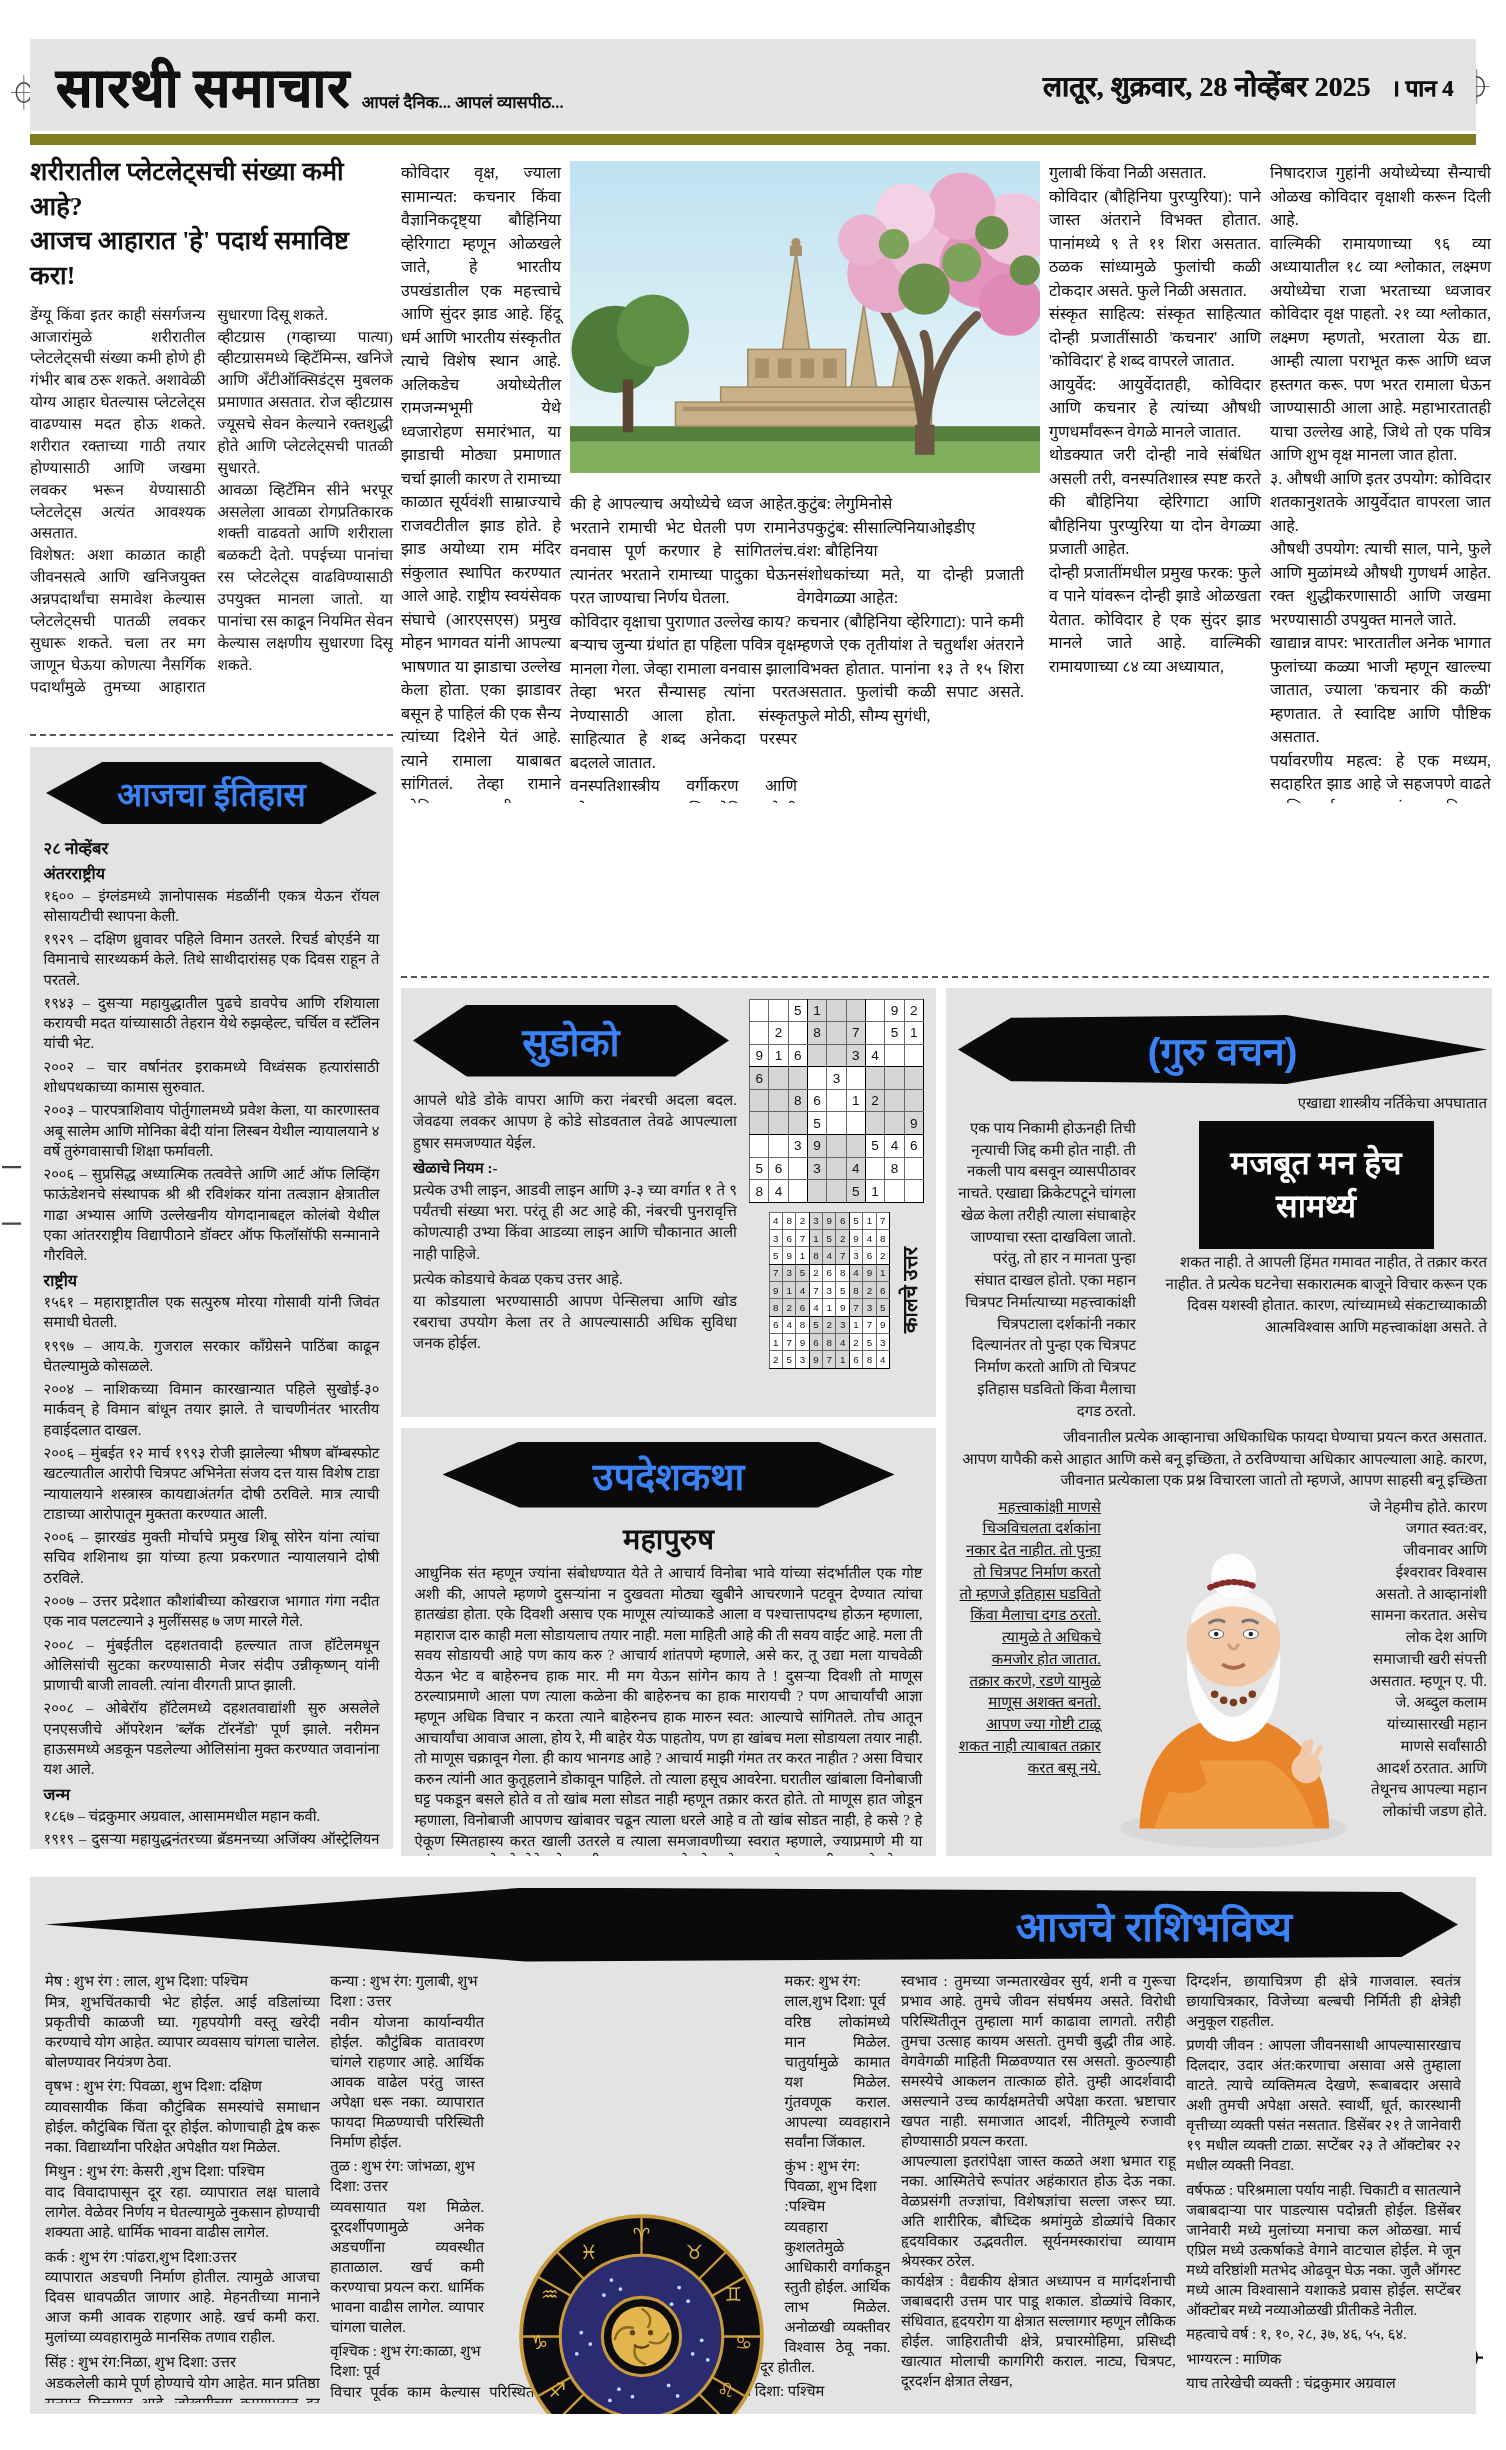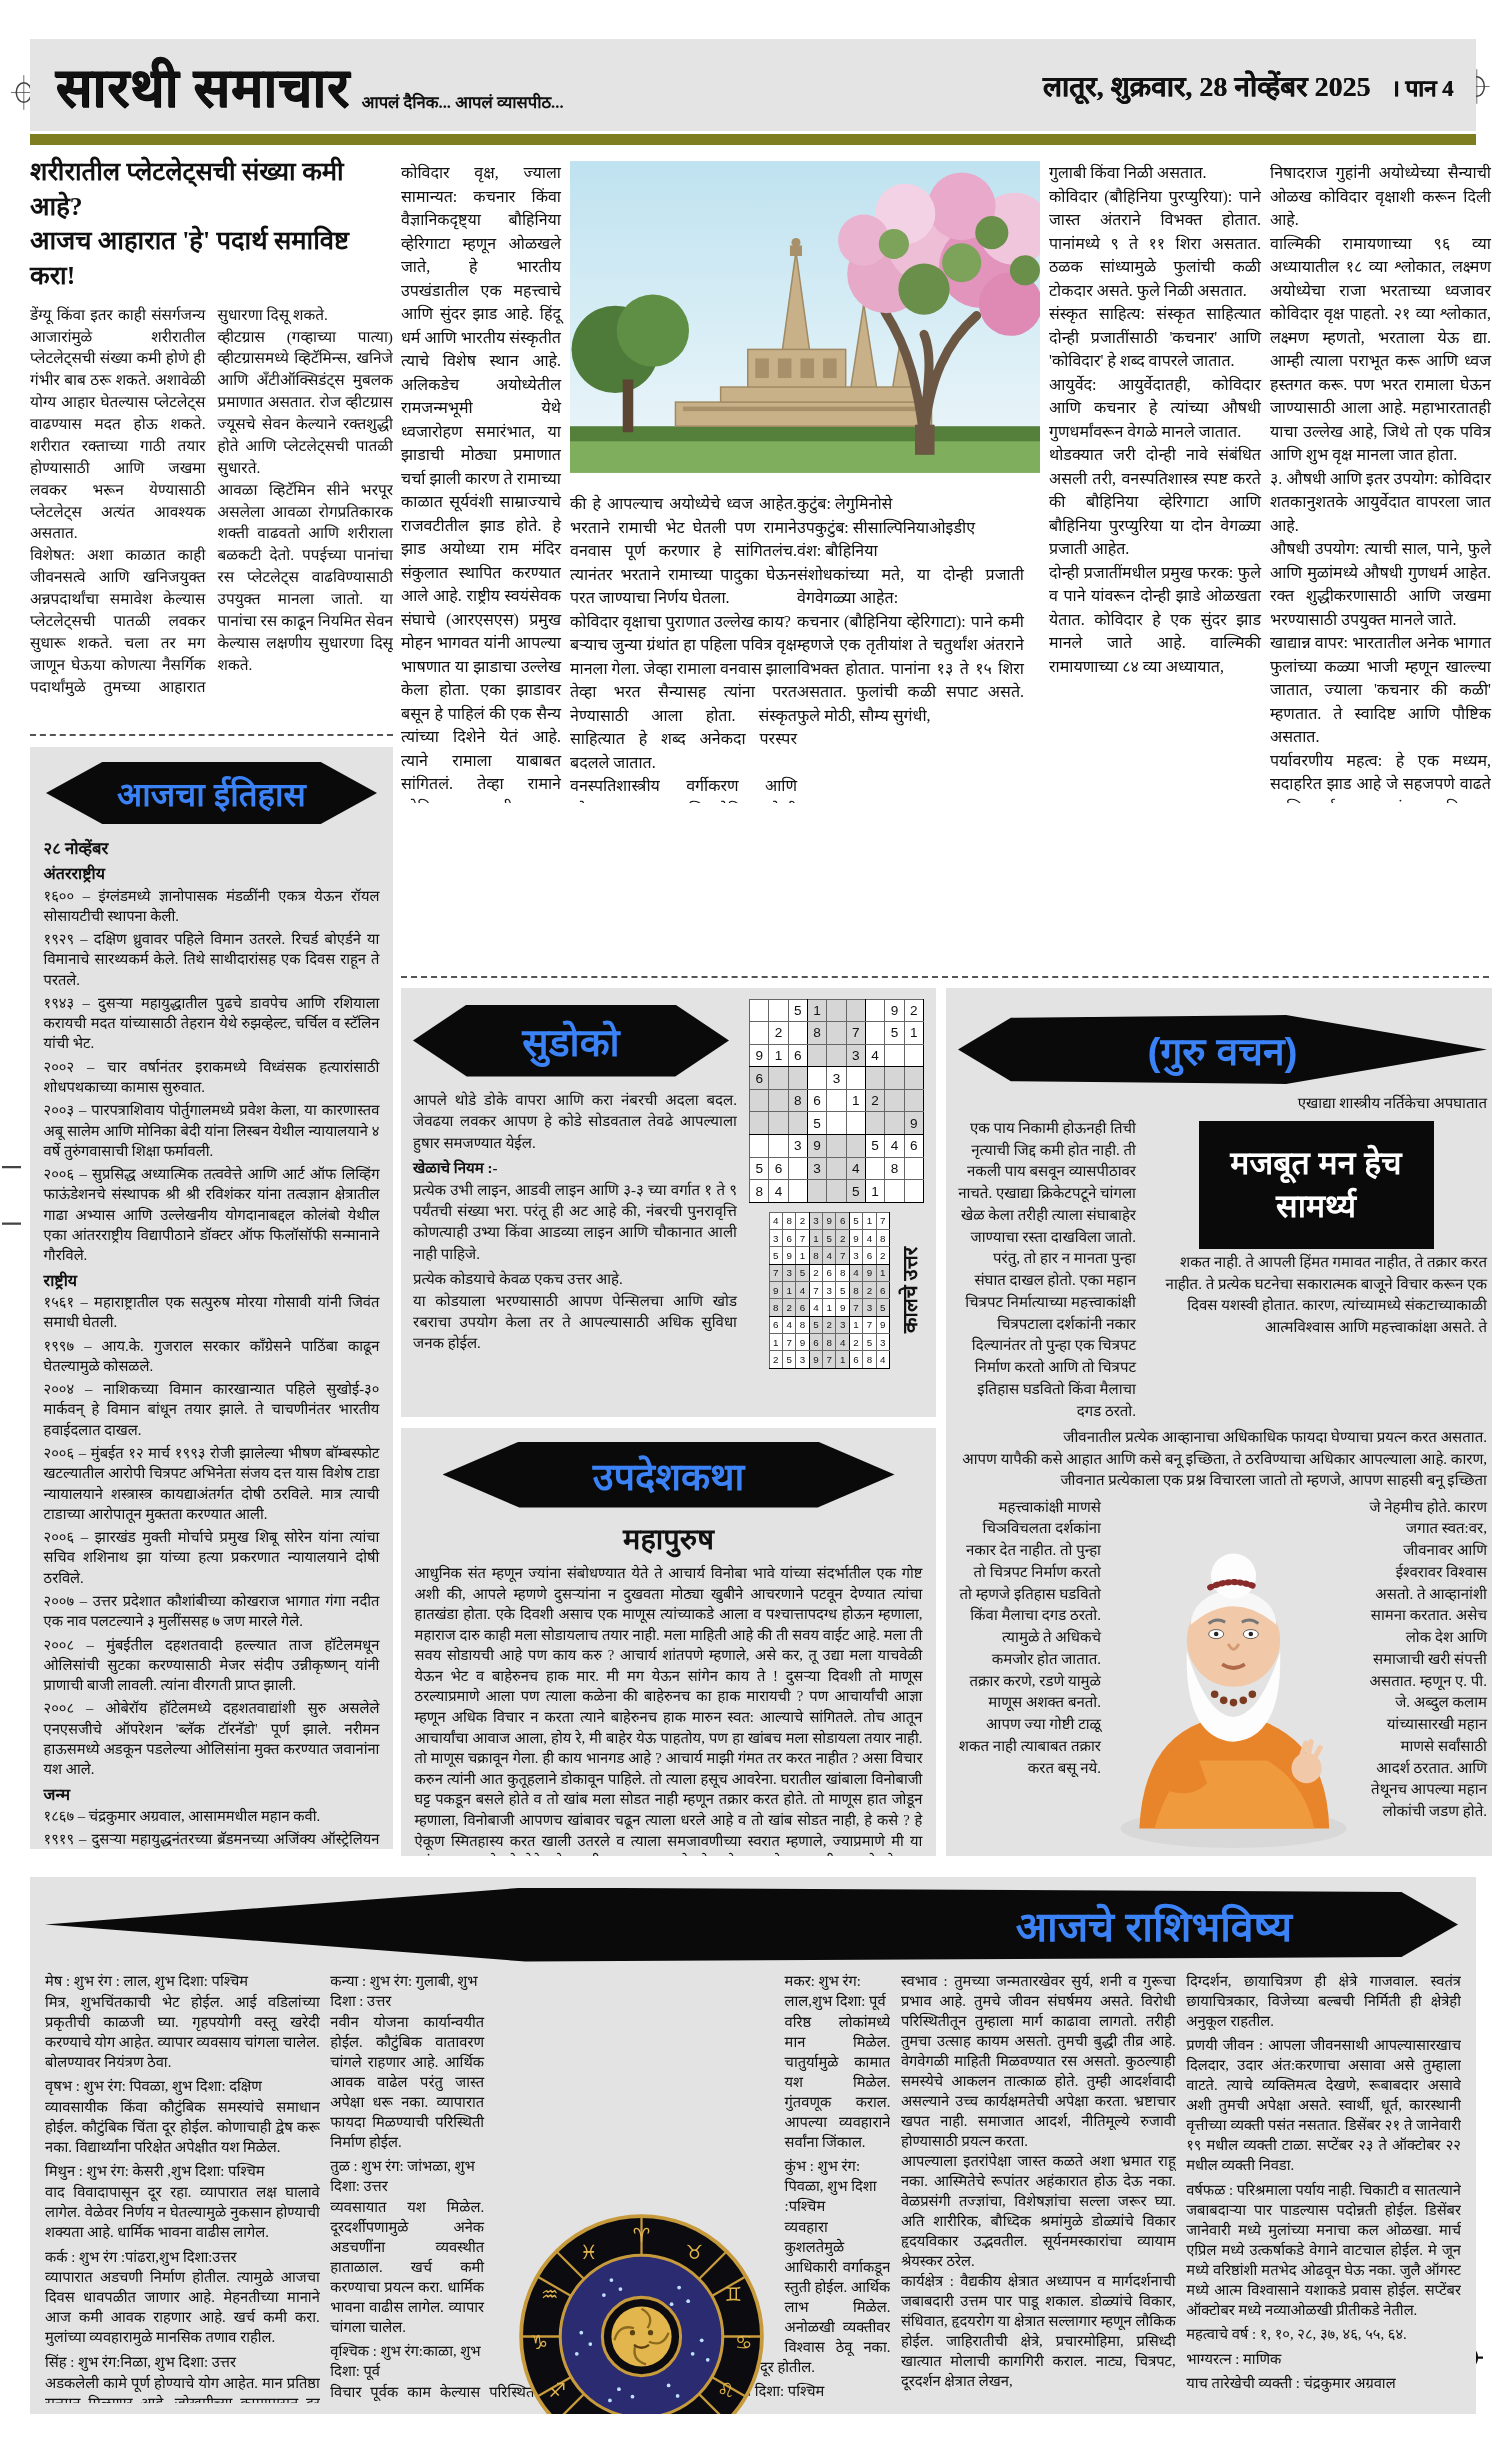--- a/index.html
+++ b/index.html
@@ -495,21 +495,21 @@
     <div style="display:flex;gap:9px;margin-top:3px;">
       <div class="gtext jtext" style="width:178px;flex:none;">एक पाय निकामी होऊनही तिची नृत्याची जिद्द कमी होत नाही. ती नकली पाय बसवून व्यासपीठावर नाचते. एखाद्या क्रिकेटपटूने चांगला खेळ केला तरीही त्याला संघाबाहेर जाण्याचा रस्ता दाखविला जातो. परंतु, तो हार न मानता पुन्हा संघात दाखल होतो. एका महान चित्रपट निर्मात्याच्या महत्त्वाकांक्षी चित्रपटाला दर्शकांनी नकार दिल्यानंतर तो पुन्हा एक चित्रपट निर्माण करतो आणि तो चित्रपट इतिहास घडवितो किंवा मैलाचा दगड ठरतो.</div>
       <div style="flex:1;">
         <div class="quote-box" style="width:220px;height:113px;margin:3px auto;">मजबूत मन हेच सामर्थ्य</div>
         <div class="gtext jtext">शकत नाही. ते आपली हिंमत गमावत नाहीत, ते तक्रार करत नाहीत. ते प्रत्येक घटनेचा सकारात्मक बाजूने विचार करून एक दिवस यशस्वी होतात. कारण, त्यांच्यामध्ये संकटाच्याकाळी आत्मविश्वास आणि महत्त्वाकांक्षा असते. ते</div>
       </div>
     </div>
     <div class="gtext jtext" style="margin-top:4.5px;">जीवनातील प्रत्येक आव्हानाचा अधिकाधिक फायदा घेण्याचा प्रयत्न करत असतात.
 आपण यापैकी कसे आहात आणि कसे बनू इच्छिता, ते ठरविण्याचा अधिकार आपल्याला आहे. कारण, जीवनात प्रत्येकाला एक प्रश्न विचारला जातो तो म्हणजे, आपण साहसी बनू इच्छिता</div>
     <div style="display:flex;gap:7.5px;margin-top:4.5px;">
-      <div class="gtext jtext" style="width:143px;flex:none;">महत्त्वाकांक्षी माणसे चिञविचलता दर्शकांना नकार देत नाहीत. तो पुन्हा तो चित्रपट निर्माण करतो तो म्हणजे इतिहास घडवितो किंवा मैलाचा दगड ठरतो.
+      <div class="gtext jtext" style="width:143px;flex:none;text-decoration:underline;">महत्त्वाकांक्षी माणसे चिञविचलता दर्शकांना नकार देत नाहीत. तो पुन्हा तो चित्रपट निर्माण करतो तो म्हणजे इतिहास घडवितो किंवा मैलाचा दगड ठरतो.
 त्यामुळे ते अधिकचे कमजोर होत जातात. तक्रार करणे, रडणे यामुळे माणूस अशक्त बनतो. आपण ज्या गोष्टी टाळू शकत नाही त्याबाबत तक्रार करत बसू नये.</div>
       <svg width="249" height="354" viewBox="0 0 330 470" style="flex:none;">
 
         <ellipse cx="165" cy="440" rx="150" ry="26" fill="#d8d8d8"></ellipse>
         <path d="M40 440 Q45 330 120 300 L210 300 Q290 335 292 440 Z" fill="#e8842a"></path>
         <path d="M60 440 Q80 370 120 350 L210 350 Q260 380 272 440 Z" fill="#f09a3e"></path>
 
         <path d="M105 310 Q70 340 78 390 Q110 400 130 380" fill="#e8842a"></path>
         <path d="M225 310 Q268 330 262 368" fill="#e8842a"></path>
         <circle cx="262" cy="360" r="20" fill="#f2c9a8"></circle>

